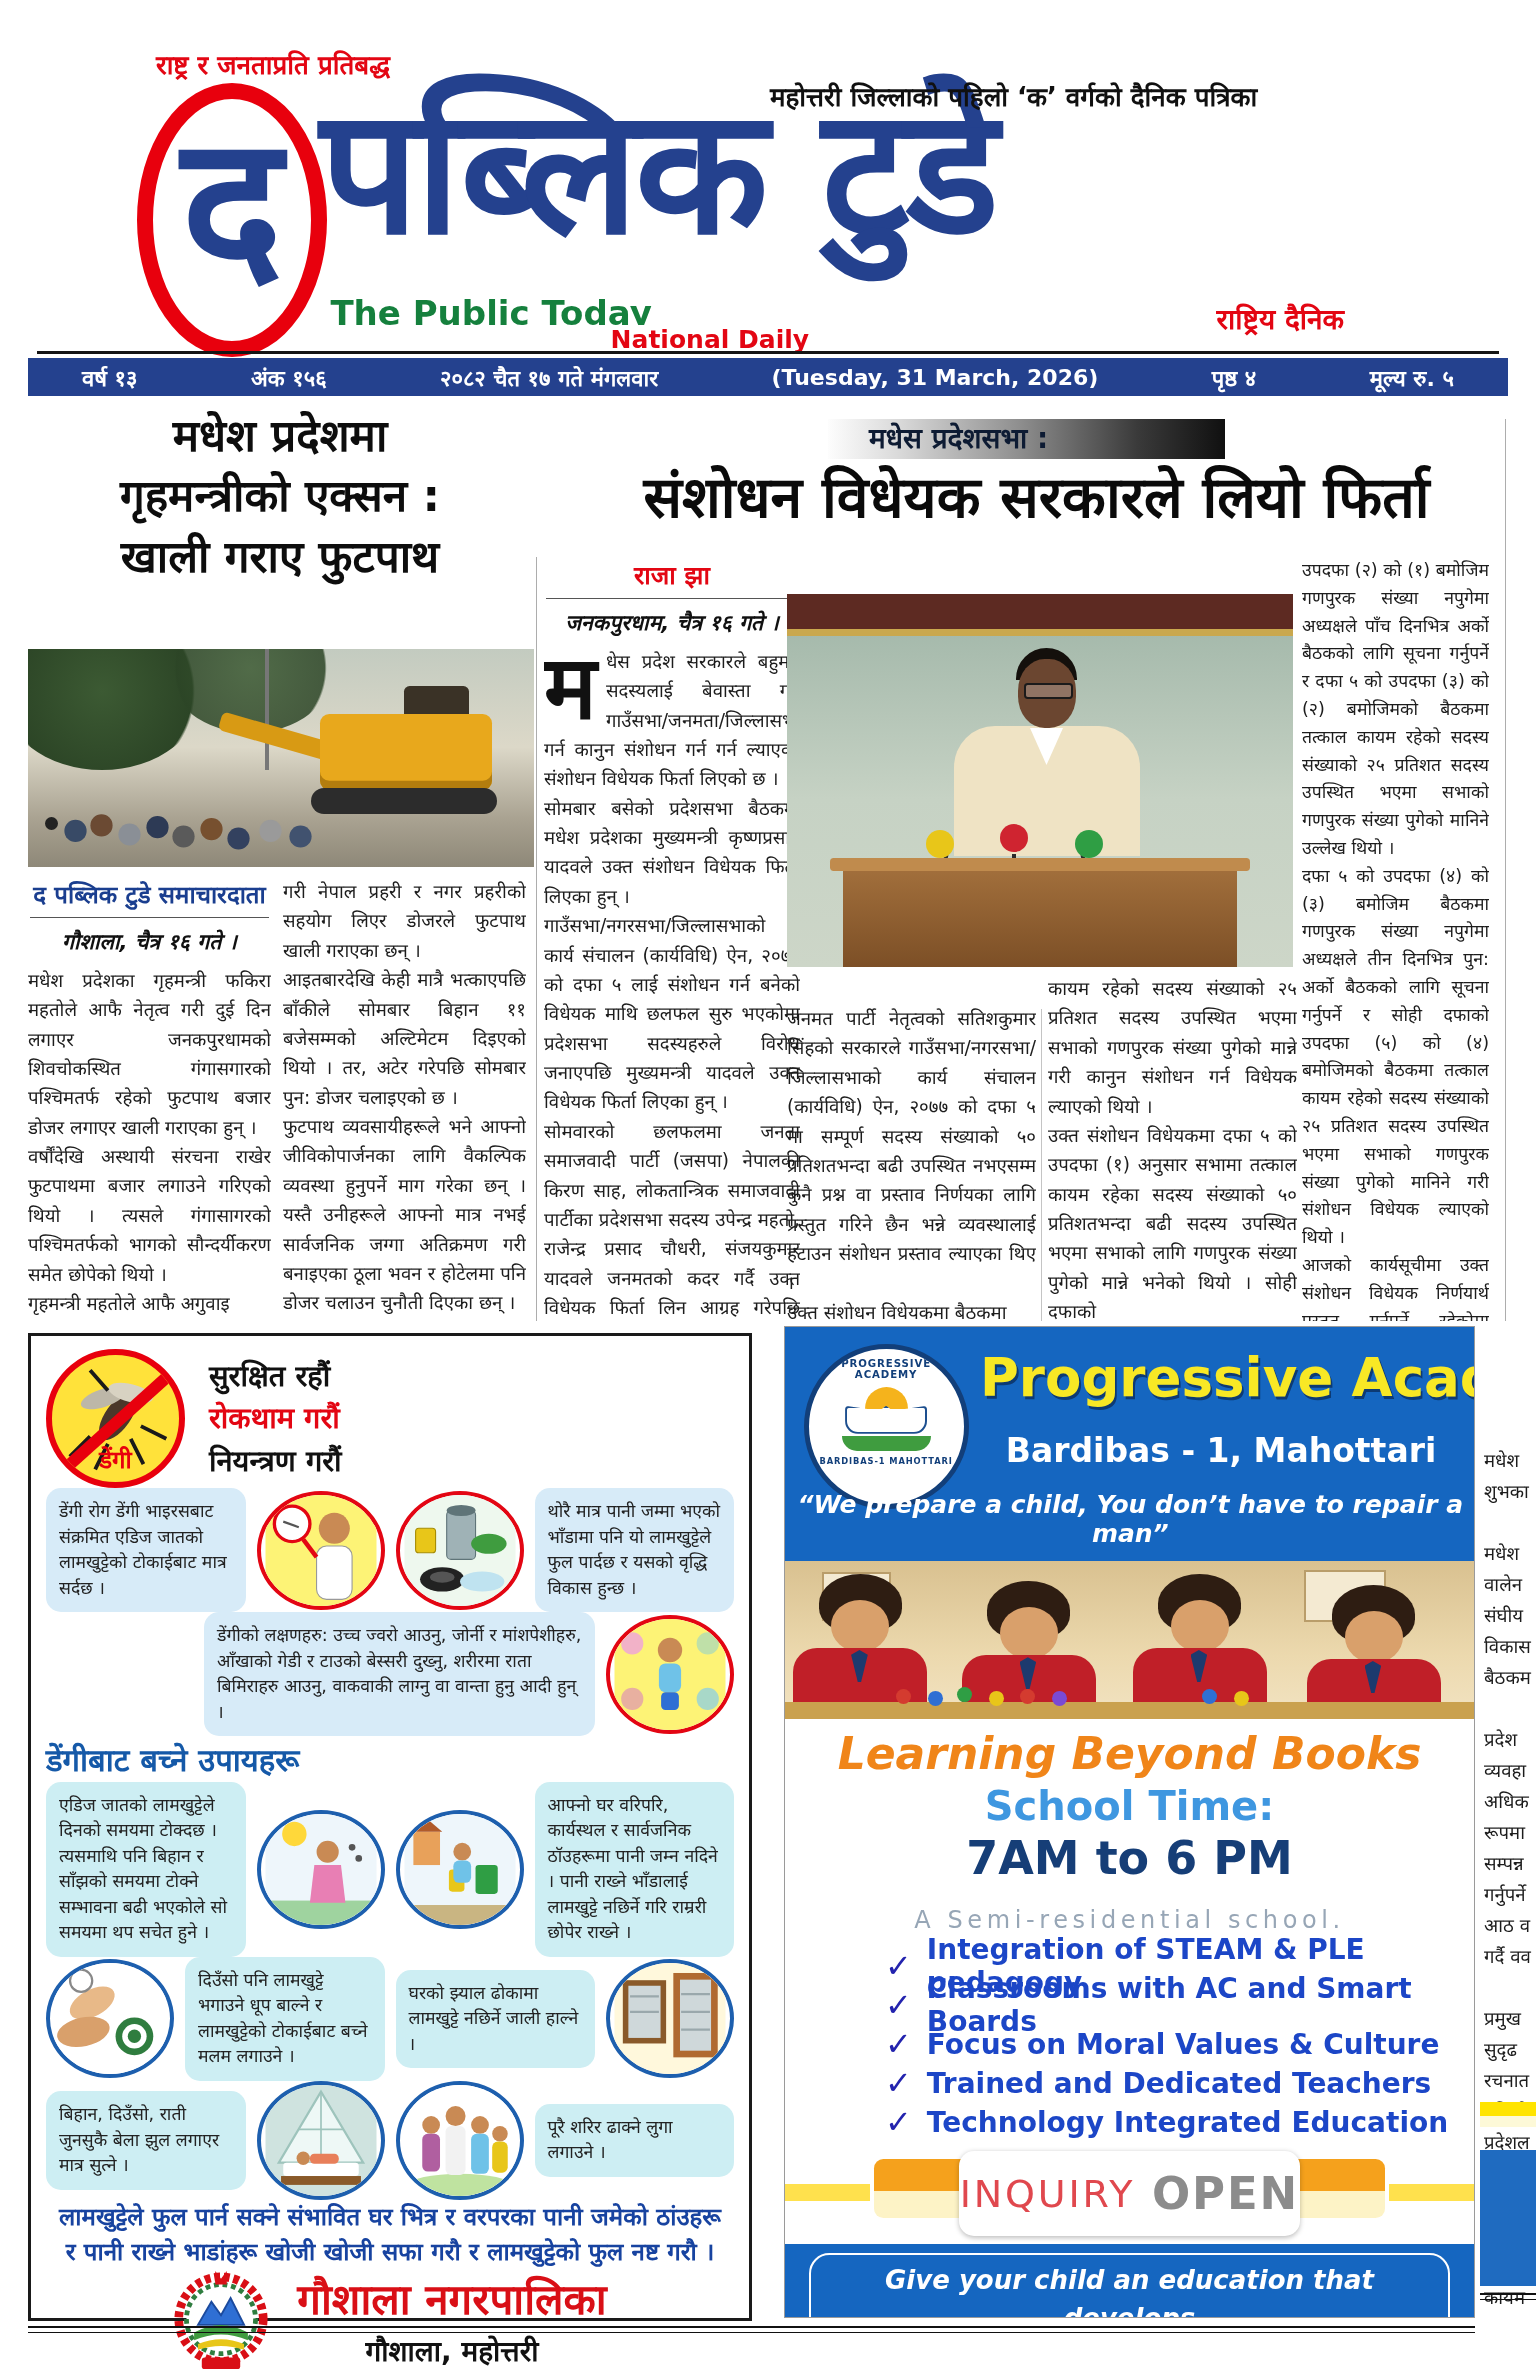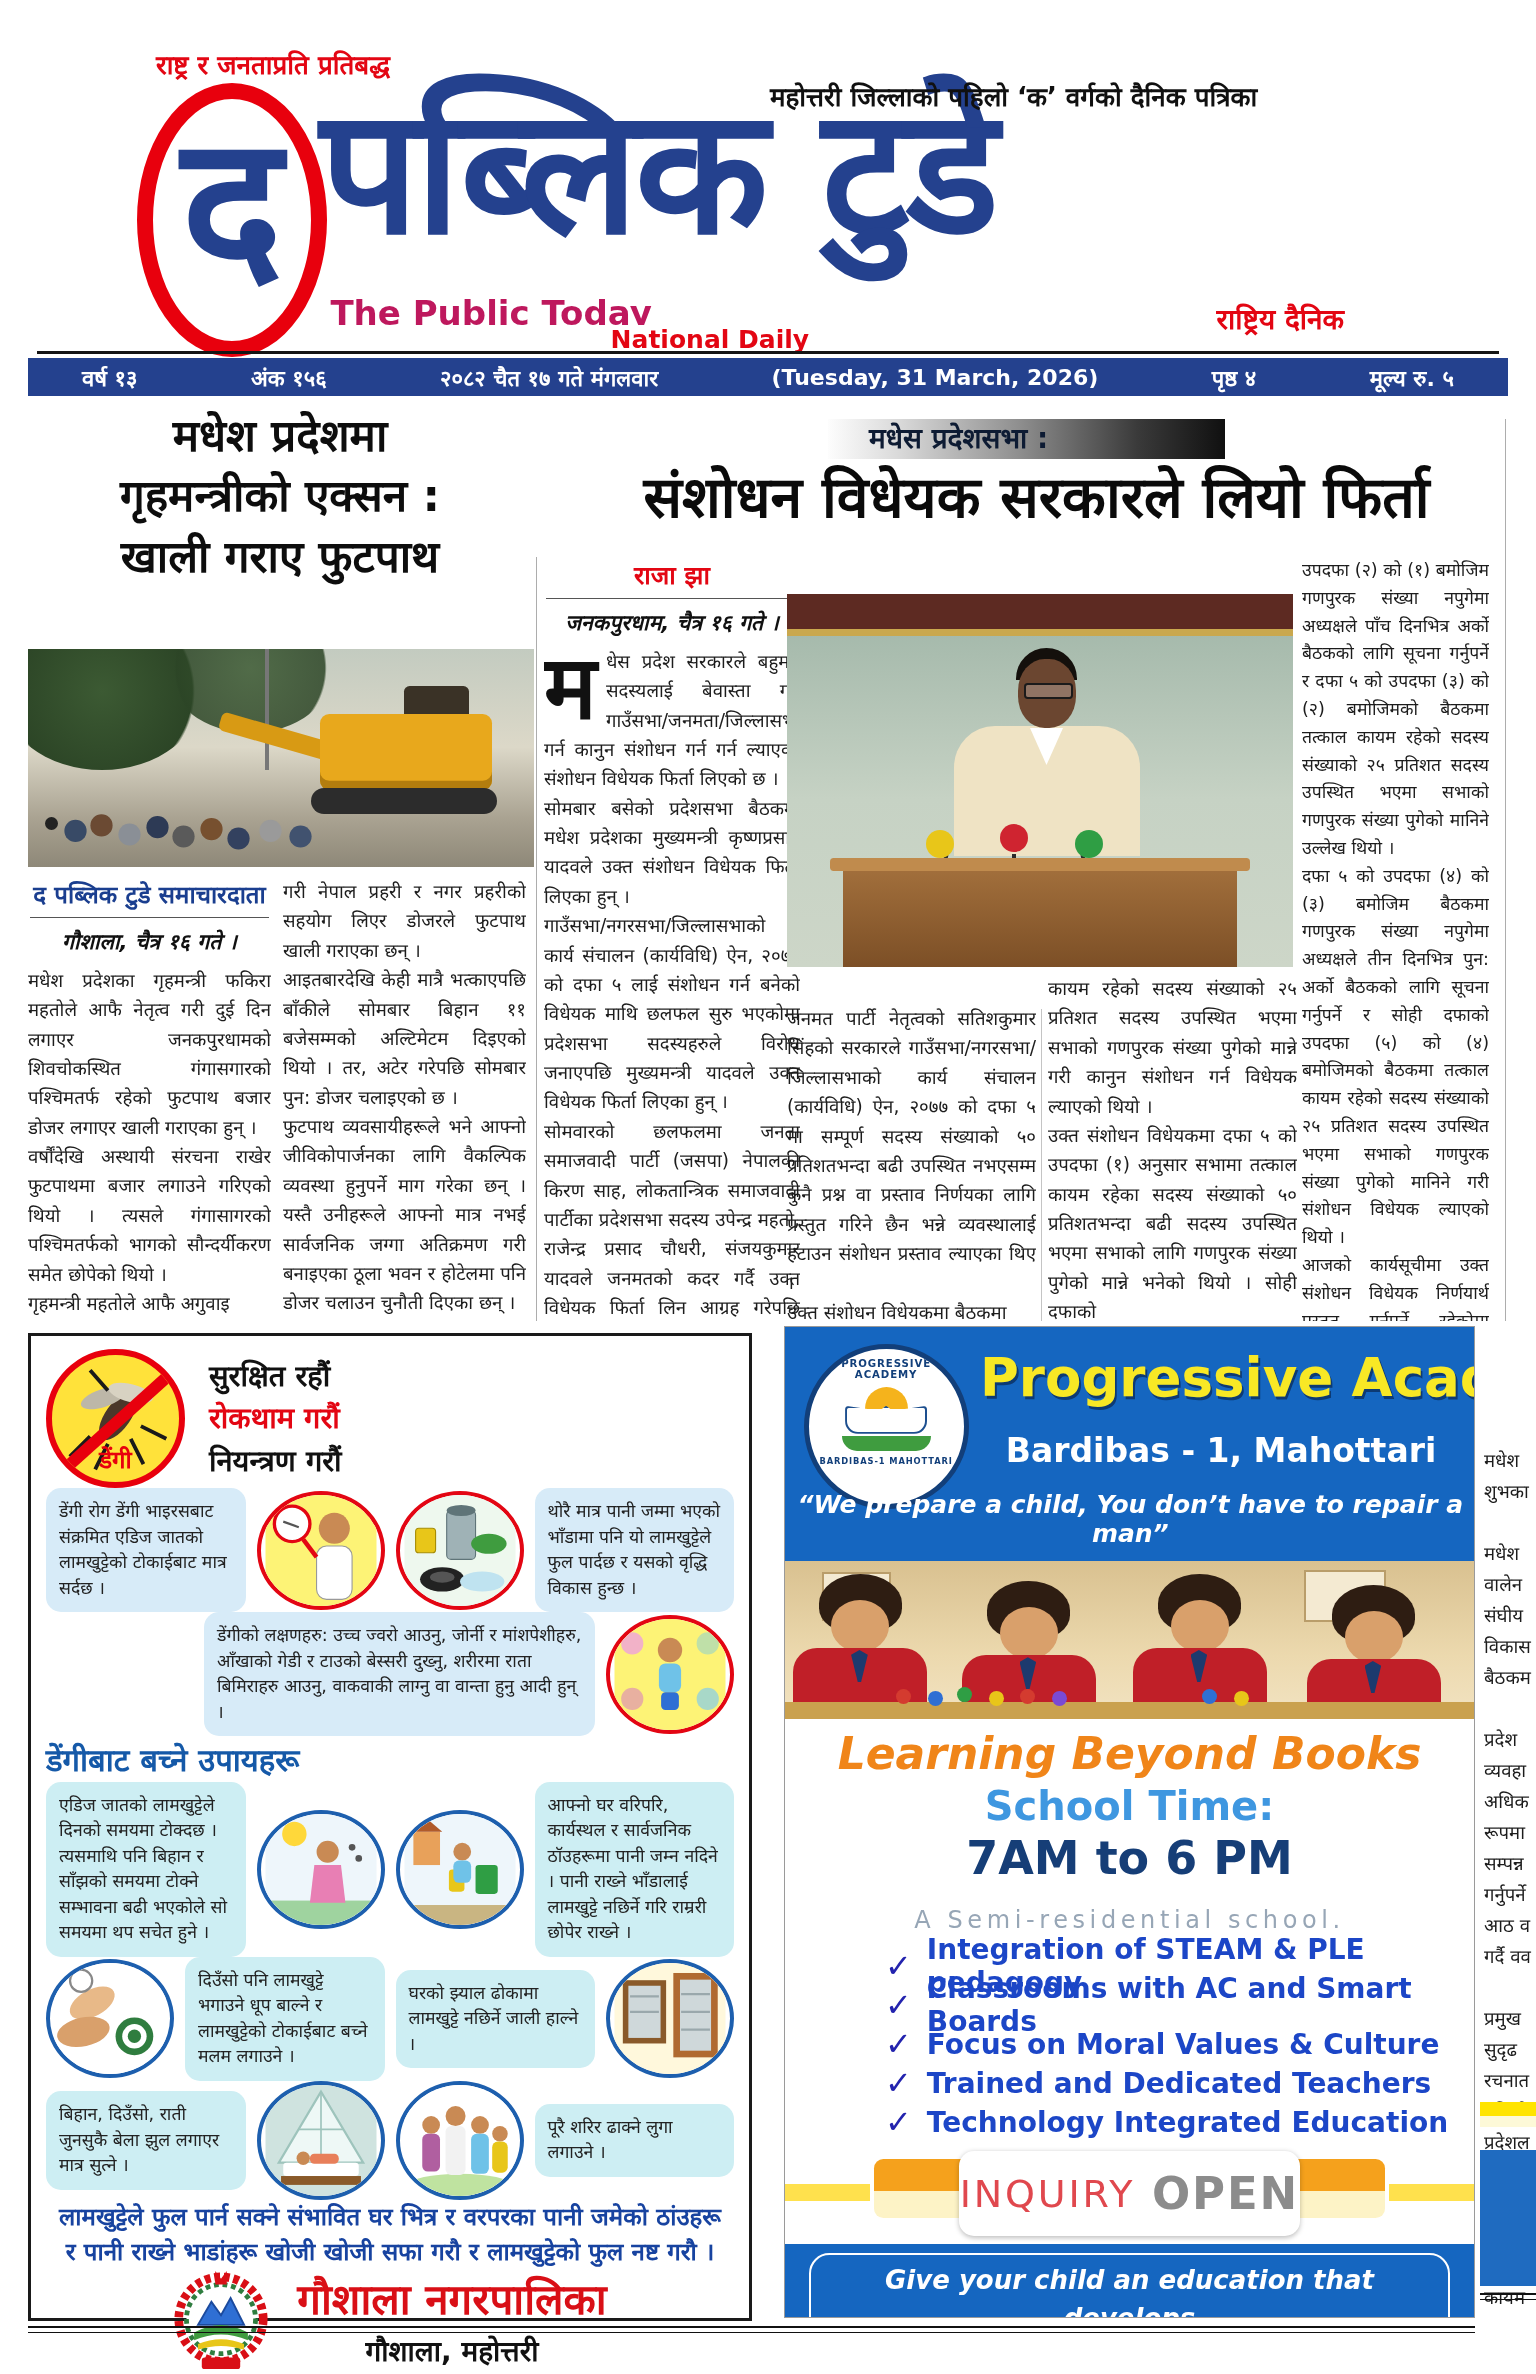--- a/index.html
+++ b/index.html
@@ -7,21 +7,21 @@
   .page{position:relative;width:1536px;height:2375px;background:#fff;overflow:hidden;color:#111;margin:0 auto;}
   .abs{position:absolute;}
 
   
   .slogan{left:156px;top:46px;font-size:26px;font-weight:700;color:#e30613;}
   .logo-ellipse{left:137px;top:83px;width:190px;height:274px;border:16px solid #e8000d;border-radius:50%;
     display:flex;align-items:center;justify-content:center;background:#fff;box-sizing:border-box;}
   .logo-first{font-size:190px;font-weight:700;color:#24418e;line-height:1;margin-top:-28px;}
   .logo-rest{left:320px;top:63px;width:1095px;font-size:174px;font-weight:700;color:#24418e;letter-spacing:-3.7px;line-height:1.25;white-space:nowrap;}
   .m-tagline{left:770px;top:78px;font-size:26px;font-weight:700;color:#101010;z-index:5;}
-  .eng-title{left:323px;top:293px;font-size:34px;font-weight:700;color:#be185d;background:#fff;padding:0 7.4px;}
+  .eng-title{left:323px;top:293px;font-size:34px;font-weight:700;color:#15803d;background:#fff;padding:0 7.4px;}
   .eng-sub{left:605px;top:325px;font-size:25px;font-weight:700;color:#e30613;background:#fff;padding:0 5.6px;}
   .nat-daily{left:1211px;top:299px;font-size:28px;font-weight:700;color:#e30613;background:#fff;padding:0 5.6px;}
   .m-rule{left:37px;top:351px;width:1462px;height:2.8px;background:#151515;}
   .datebar{left:28px;top:358px;width:1480px;height:38px;background:#24418e;display:flex;align-items:center;
     justify-content:space-between;padding:0 54px;box-sizing:border-box;color:#fff;font-size:22px;font-weight:700;}
 
   
   .news{font-size:18.6px;line-height:1.58;text-align:justify;white-space:pre-line;color:#1c1c1c;}
   .byline-blue{color:#1a3e8f;font-size:24px;font-weight:700;text-align:center;}
   .byline-red{color:#e30613;font-size:25px;font-weight:700;text-align:center;}

